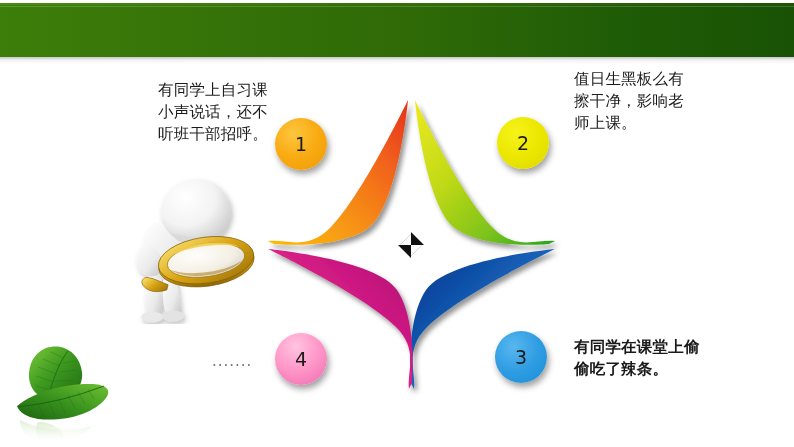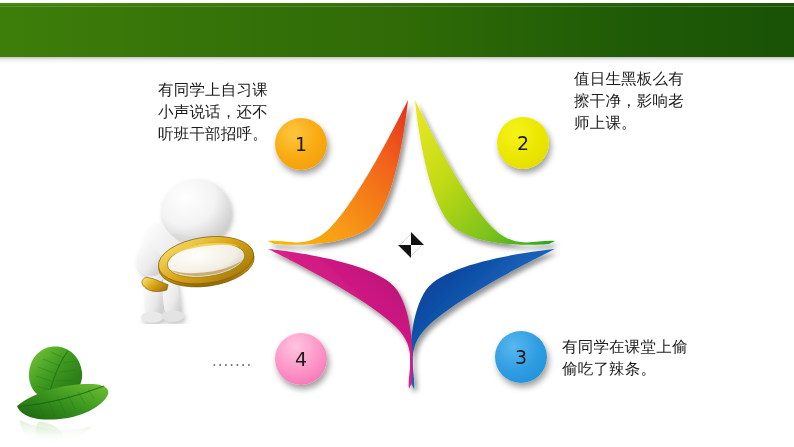--- a/index.html
+++ b/index.html
@@ -72,21 +72,21 @@
     position: absolute;
     color: #1a1a1a;
     font-size: 15.5px;
     line-height: 1.42;
     letter-spacing: .2px;
     white-space: pre-line;
     font-family: "DejaVu Sans", "Liberation Sans", sans-serif;
   }
   #callout-1 { left: 158px; top: 79px;  width: 142px; }
   #callout-2 { left: 546px; top: 68px;  width: 152px; margin-left: 28px; }
-  #callout-3 { left: 562px; top: 336px; width: 160px; }
+  #callout-3 { left: 574px; top: 336px; width: 160px; font-weight: bold; }
 
   .ellipsis-text {
     position: absolute;
     left: 212px;
     top: 352px;
     font-size: 15px;
     color: #777;
     letter-spacing: 1px;
   }
 

